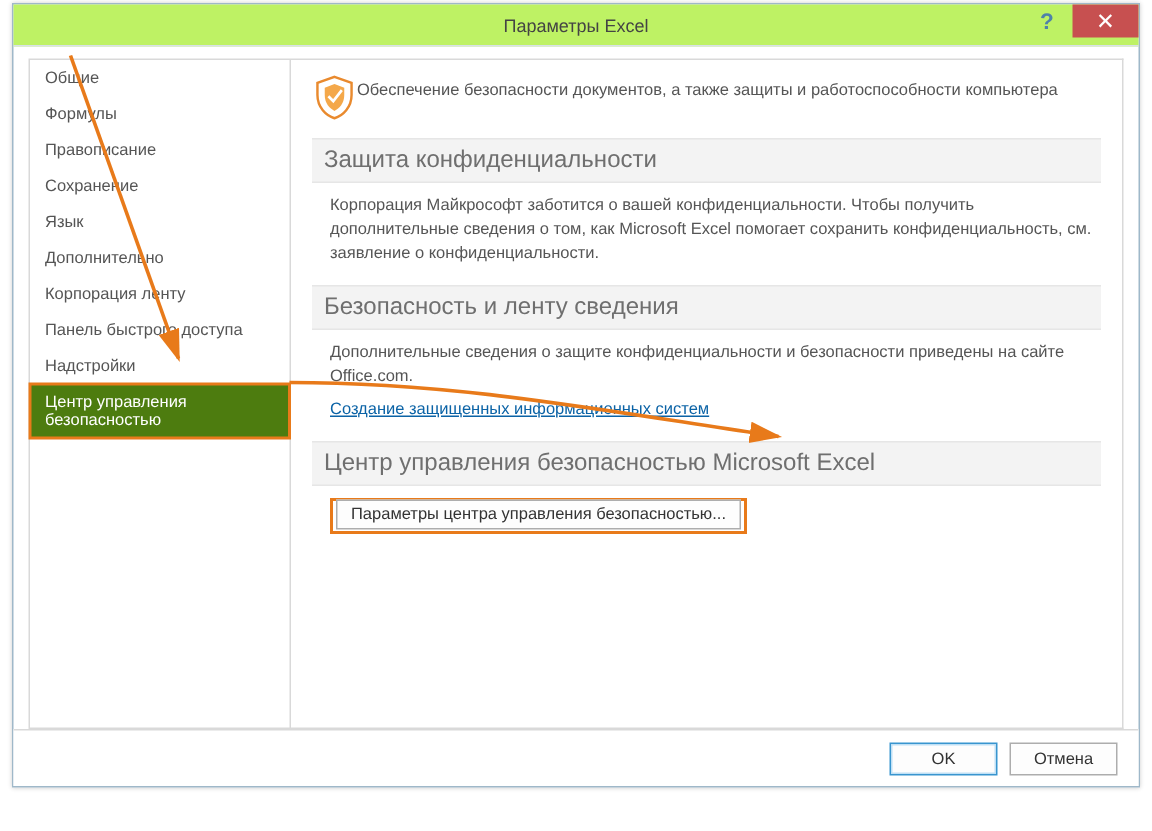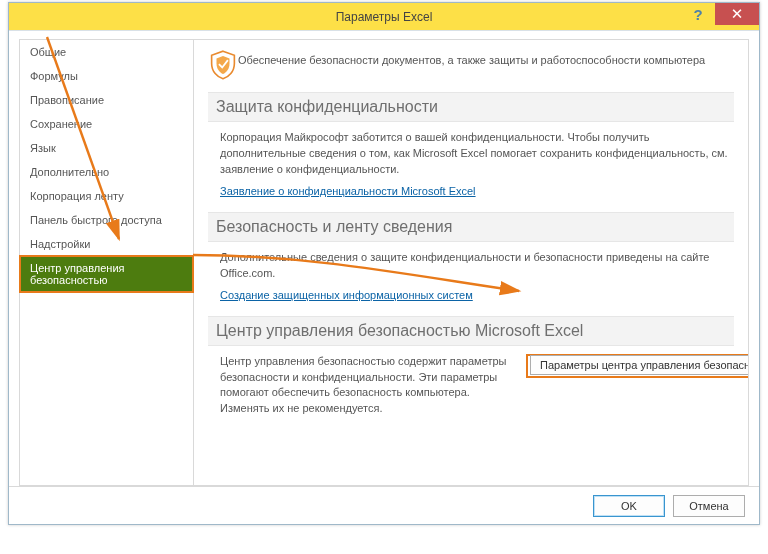--- a/index.html
+++ b/index.html
@@ -3,21 +3,21 @@
 <meta charset="utf-8">
 <style>
   * { box-sizing: border-box; }
   html, body { margin:0; padding:0; font-family: "Segoe UI", Tahoma, sans-serif; font-size:11px; background:#fff; }
   .window {
     position:absolute; left:8px; top:2px; width:752px; height:523px;
     border:1px solid #9fb8c9; background:#fff;
     box-shadow:0 0 3px rgba(0,0,0,.2);
   }
   .titlebar {
-    height:28px; background:#fde047; border-bottom:1px solid #d9e1e7;
+    height:28px; background:#bef264; border-bottom:1px solid #d9e1e7;
     display:flex; align-items:center; position:relative;
   }
   .titlebar-title { flex:1; text-align:center; color:#444; font-size:12px; }
   .win-btns { position:absolute; right:0; top:0; display:flex; height:22px;}
   .win-btn { width:40px; display:flex; align-items:center; justify-content:center; color:#5b7286; font-size:15px; }
   .win-btn.help { width:34px; color:#4e82a9; font-weight:bold;}
   .win-btn.close { background:#c75050; color:#fff; width:44px; }
   .body {
     position:absolute; top:28px; left:0; right:0; bottom:38px;
     display:flex;
@@ -111,33 +111,31 @@
           <path d="M16 1 L30 6 V16 C30 26 23 33 16 35 C9 33 2 26 2 16 V6 Z" fill="#fff" stroke="#e98a2e" stroke-width="2"></path>
           <path d="M16 7 L24 10 V16 C24 23 20 27 16 29 C12 27 8 23 8 16 V10 Z" fill="#f4a84a"></path>
           <path d="M11 17 L15 21 L22 12" fill="none" stroke="#fff" stroke-width="2.2"></path>
         </svg>
         <div class="banner-text">Обеспечение безопасности документов, а также защиты и работоспособности компьютера</div>
       </div>
 
       <div class="section-head">Защита конфиденциальности</div>
       <div class="section-body">
         <span>Корпорация Майкрософт заботится о вашей конфиденциальности. Чтобы получить дополнительные сведения о том, как Microsoft Excel помогает сохранить конфиденциальность, см. заявление о конфиденциальности.</span><br>
-        <a class="link">Заявление о конфиденциальности Microsoft Excel</a>
       </div>
 
       <div class="section-head">Безопасность и ленту сведения</div>
       <div class="section-body">
         <span>Дополнительные сведения о защите конфиденциальности и безопасности приведены на сайте Office.com.</span><br>
         <a class="link">Создание защищенных информационных систем</a>
       </div>
 
       <div class="section-head">Центр управления безопасностью Microsoft Excel</div>
       <div class="section-body">
         <div class="tc-row">
-          <div class="tc-text">Центр управления безопасностью содержит параметры безопасности и конфиденциальности. Эти параметры помогают обеспечить безопасность компьютера. Изменять их не рекомендуется.</div>
           <span class="btn-out">
             <span class="btn">Параметры центра управления безопасностью...</span>
           </span>
         </div>
       </div>
 
     </div>
   </div>
 
   <div class="footer">

